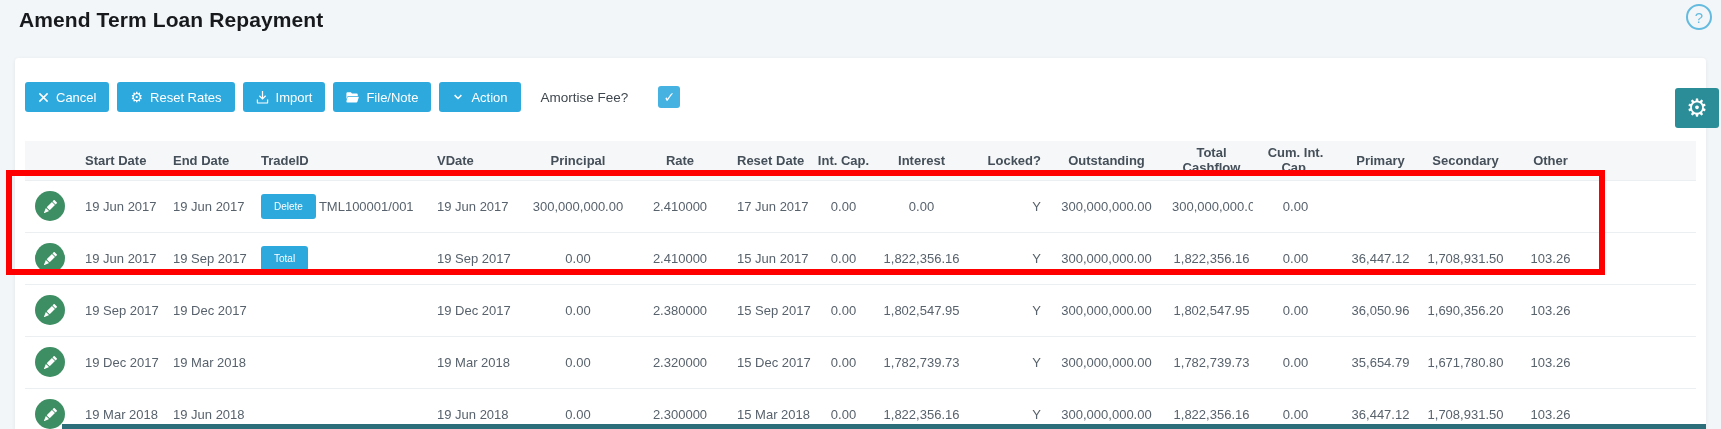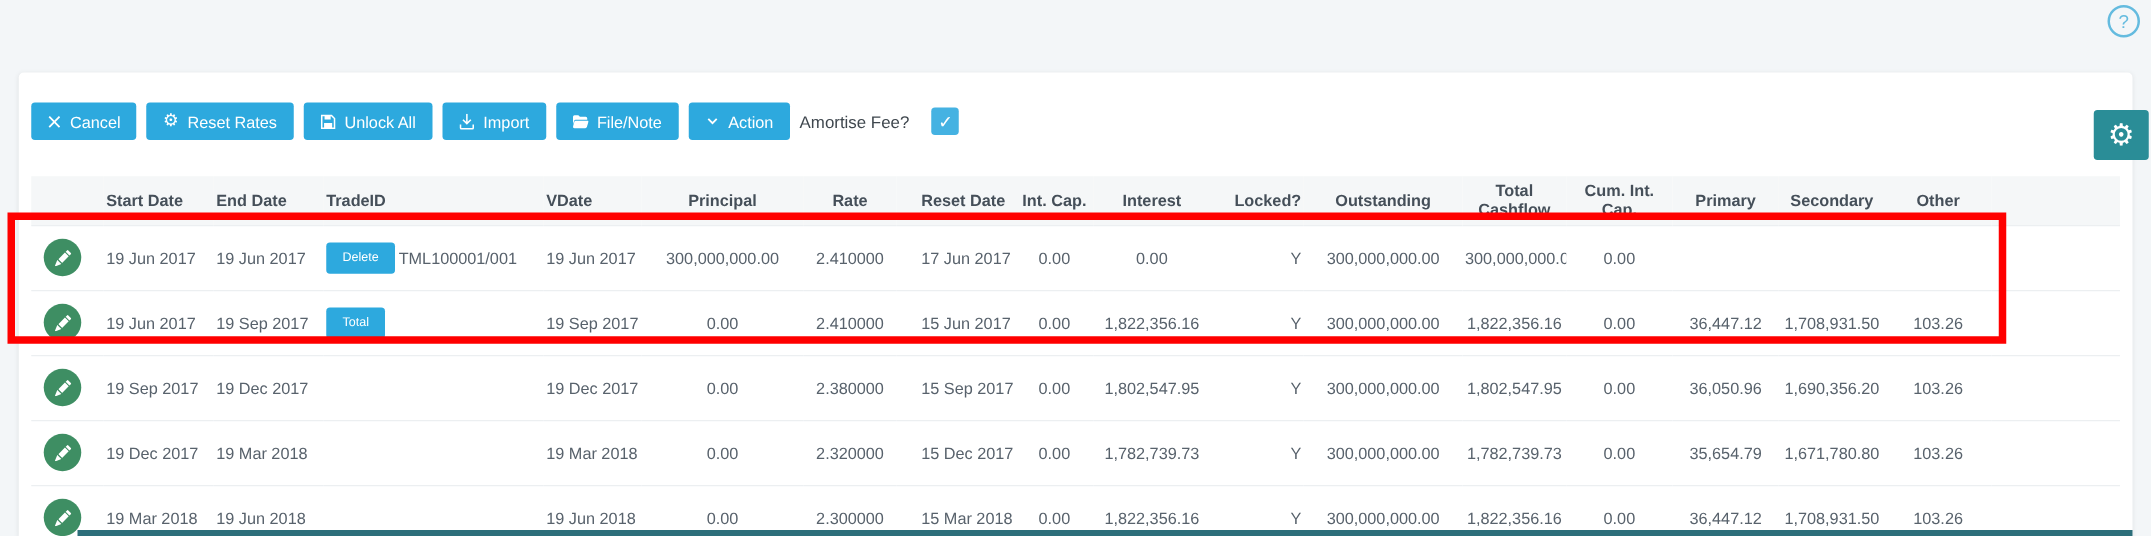--- a/index.html
+++ b/index.html
@@ -15,21 +15,21 @@
   .page{position:absolute;inset:0}
   .page-title{position:absolute;left:19px;top:8px;margin:0;font-size:21px;font-weight:700;color:#17191c;letter-spacing:.1px}
   .help-btn{
     position:absolute;top:4px;right:9px;width:26px;height:26px;border:2px solid #64bbdf;border-radius:50%;
     color:#64bbdf;display:flex;align-items:center;justify-content:center;font-size:15px;background:transparent;cursor:pointer
   }
   .card{
     position:absolute;left:15px;right:15px;top:58px;bottom:0;background:#fff;
     border-radius:4px 4px 0 0;box-shadow:0 1px 4px rgba(0,0,0,.07)
   }
-  .toolbar{display:flex;align-items:center;padding:24px 10px 13px 10px;gap:8px}
+  .toolbar{display:flex;align-items:center;padding:24px 10px 13px 10px;gap:20px}
   .tb-btn{
     display:inline-flex;align-items:center;gap:7px;height:30px;padding:0 13px;background:var(--accent_blue);
     color:#fff;border:none;border-radius:3px;font-size:13px;font-family:inherit;cursor:pointer;white-space:nowrap
   }
   .tb-ic{display:inline-flex;align-items:center;line-height:1}
   .uni-gear{font-size:14px;line-height:1;font-family:"DejaVu Sans",sans-serif}
   .amortise-label{margin-left:0;font-size:13.5px;color:#3f474e}
   .checkbox{
     width:22px;height:22px;background:var(--checkbox_blue);border-radius:3px;margin-left:10px;
     display:flex;align-items:center;justify-content:center;color:#fff;font-size:14px;cursor:pointer
@@ -56,49 +56,41 @@
   .red-box{
     position:absolute;left:6px;top:170px;width:1599px;height:105px;border:6px solid var(--highlight_red);
     z-index:20;pointer-events:none
   }
   .bottom-strip{position:absolute;left:47px;right:0;bottom:0;height:5px;background:var(--strip_teal)}
 </style>
 </head>
 <body>
 
 <div class="page">
+  <h1 class="page-title">Amend Term Loan Repayment</h1>
   <div class="help-btn">
     <span>?</span>
   </div>
 
   <div class="card">
     <div class="toolbar">
       <span id="toolbar-buttons" style="display:inline-flex;gap:8px">
           <button class="tb-btn">
             <span class="tb-ic">
               <svg width="11" height="11" viewBox="0 0 12 12" fill="none">
                 <path stroke="#fff" stroke-width="1.6" d="M1.5 1.5l9 9m0-9l-9 9"></path>
               </svg>
             </span>
             <span>Cancel</span>
           </button>
           <button class="tb-btn">
             <span class="tb-ic">
               <span class="uni-gear">⚙</span>
             </span>
             <span>Reset Rates</span>
-          </button>
-          <button class="tb-btn">
-            <span class="tb-ic">
-              <svg width="13" height="13" viewBox="0 0 16 16">
-                <path fill="none" stroke="#fff" stroke-width="1.5" d="M1.7 1.7h9.6l3 3v9.6H1.7z"></path>
-                <path fill="#fff" d="M4.5 1.7h6v4h-6zM4 9h8v5.5H4z"></path>
-              </svg>
-            </span>
-            <span>Unlock All</span>
           </button>
           <button class="tb-btn">
             <span class="tb-ic">
               <svg width="13" height="13" viewBox="0 0 16 16" fill="#fff">
                 <path d="M7.25 0h1.5v7.9l2.6-2.6 1.06 1.06L8 10.77 3.59 6.36 4.65 5.3l2.6 2.6z"></path>
                 <path d="M1 10.5h1.5V14h11v-3.5H15V14a1.5 1.5 0 0 1-1.5 1.5h-11A1.5 1.5 0 0 1 1 14z"></path>
               </svg>
             </span>
             <span>Import</span>
           </button>

